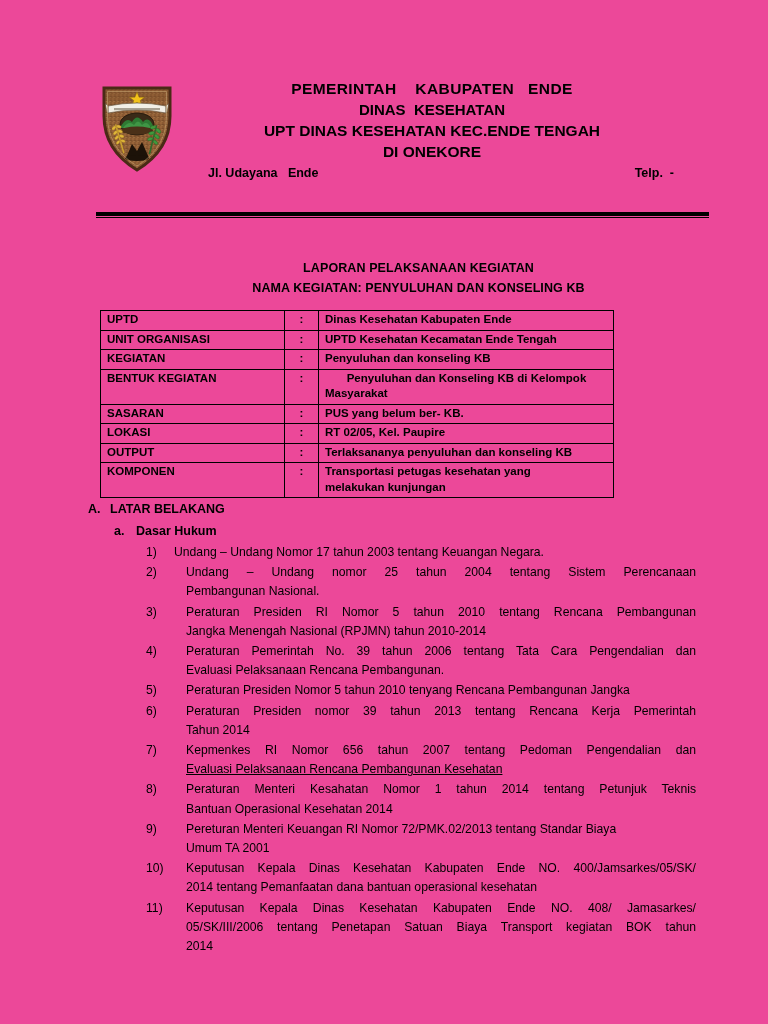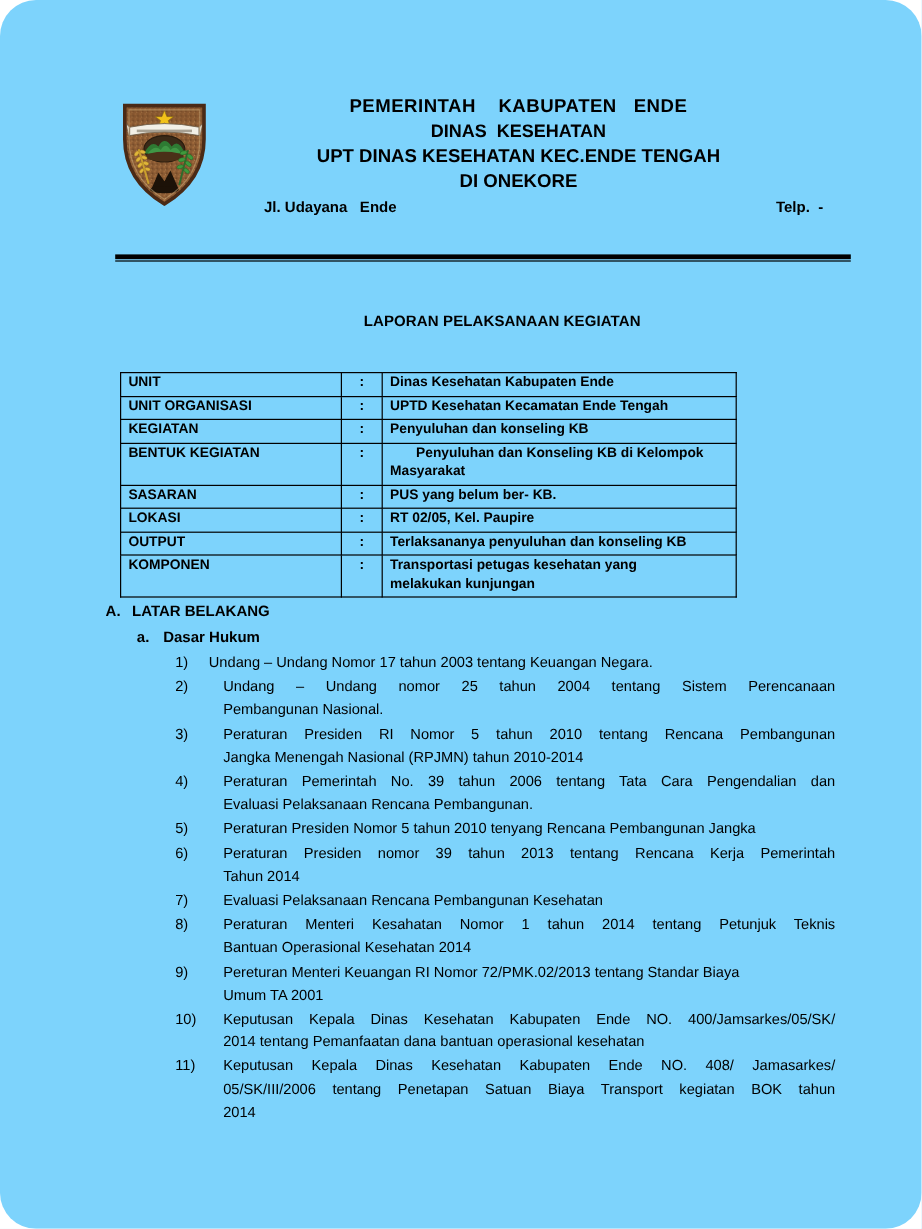--- a/index.html
+++ b/index.html
@@ -16,22 +16,21 @@
     font-family: "Liberation Sans", sans-serif;
     color: #000000;
     overflow: hidden;
   }
 
   .page {
     position: absolute;
     left: 0; top: 0;
     width: 768px;
     height: 1024px;
-    background: #7dd3fc;
-    border-radius: 30px;
+    background: #ec4899;
   }
 
   
   .letterhead {
     position: absolute;
     left: 96px;
     top: 78px;
     width: 612px;
     height: 118px;
   }
@@ -79,21 +78,20 @@
   .addr-row {
     position: absolute;
     left: 112px;
     top: 88px;
     width: 500px;
     display: flex;
     justify-content: space-between;
     align-items: baseline;
     font-size: 12.5px;
     font-weight: bold;
-    margin-left: 12px;
   }
   .addr-left { white-space: pre; }
   .addr-right { white-space: pre; padding-right: 34px; }
 
   
   .rule {
     position: absolute;
     left: 96px;
     top: 212px;
     width: 613px;
@@ -299,27 +297,28 @@
     </div>
   </div>
 
   <div class="rule">
     <div class="bar-thick"></div>
     <div class="bar-thin"></div>
   </div>
 
   <div class="report-title">
     <div class="t1">LAPORAN PELAKSANAAN KEGIATAN</div>
+    <div class="t2">NAMA KEGIATAN: PENYULUHAN DAN KONSELING KB</div>
   </div>
 
   <table class="info-table">
     <tbody>
 
       <tr>
-        <td class="c-label">UNIT</td>
+        <td class="c-label">UPTD</td>
         <td class="c-colon">:</td>
         <td class="c-value">Dinas Kesehatan Kabupaten Ende</td>
       </tr>
 
       <tr>
         <td class="c-label">UNIT ORGANISASI</td>
         <td class="c-colon">:</td>
         <td class="c-value">UPTD Kesehatan Kecamatan Ende Tengah</td>
       </tr>
 
@@ -424,21 +423,22 @@
         <span class="num">6)</span>
         <span class="txt">
           <span class="jline" style="display: block;">Peraturan Presiden nomor 39 tahun 2013 tentang Rencana Kerja Pemerintah</span>
           <span class="jline jlast" style="display: block;">Tahun 2014</span>
         </span>
       </li>
 
       <li>
         <span class="num">7)</span>
         <span class="txt">
-          <span class="jline jlast" style="display: block;">Evaluasi Pelaksanaan Rencana Pembangunan Kesehatan</span>
+          <span class="jline" style="display: block;">Kepmenkes RI Nomor 656 tahun 2007 tentang Pedoman Pengendalian dan</span>
+          <span class="jline jlast" style="display: block; text-decoration: underline;">Evaluasi Pelaksanaan Rencana Pembangunan Kesehatan</span>
         </span>
       </li>
 
       <li>
         <span class="num">8)</span>
         <span class="txt">
           <span class="jline" style="display: block;">Peraturan Menteri Kesahatan Nomor 1 tahun 2014 tentang Petunjuk Teknis</span>
           <span class="jline jlast" style="display: block;">Bantuan Operasional Kesehatan 2014</span>
         </span>
       </li>

